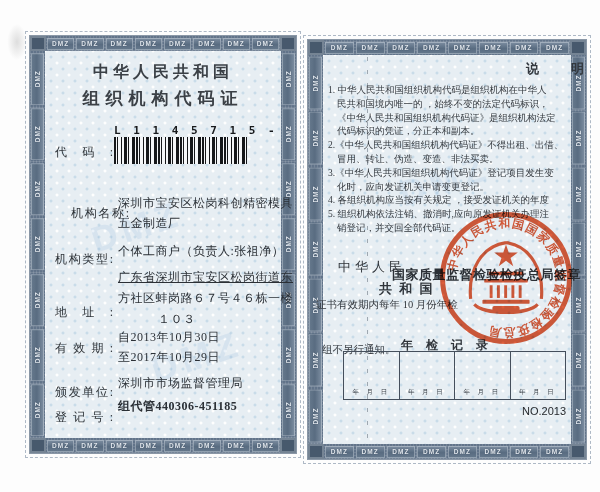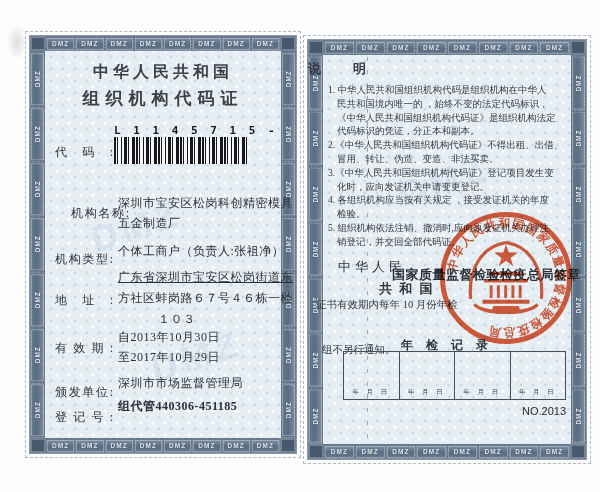--- a/index.html
+++ b/index.html
@@ -50,21 +50,21 @@
   .fval{position:absolute;left:88px;width:172px;font-size:12px;letter-spacing:.5px;
         white-space:nowrap;color:#2b3036;}
   .code-value{position:absolute;left:84px;top:88px;font-family:"DejaVu Sans Mono",monospace;
               font-weight:bold;font-size:11px;letter-spacing:3px;color:#17191c;}
   .barcode{position:absolute;left:84px;top:101px;width:133px;height:27px;
            background:repeating-linear-gradient(90deg,
              #15171a 0 2px,#f4f6f8 2px 3px,#15171a 3px 4px,#f4f6f8 4px 7px,
              #15171a 7px 8px,#f4f6f8 8px 10px,#15171a 10px 13px,#f4f6f8 13px 14px,
              #15171a 14px 15px,#f4f6f8 15px 18px,#15171a 18px 21px,#f4f6f8 21px 22px);}
   
-  .notes-title{position:absolute;top:20px;left:0;right:0;text-align:left;
+  .notes-title{position:absolute;top:20px;left:0;right:0;text-align:right;
                font-size:13px;font-weight:bold;color:#33383e;letter-spacing:2px;}
   .notes-list{position:absolute;left:20px;top:44px;width:242px;font-size:9.5px;
               line-height:13.8px;color:#33383e;}
   .note-line{white-space:nowrap;}
   .note-line.cont{padding-left:9px;}
   .issuer-l1{position:absolute;left:30px;top:218px;font-size:13px;font-weight:normal;
              letter-spacing:4px;color:#2f343a;}
   .issuer-l2{position:absolute;left:42px;top:240px;font-size:13px;font-weight:bold;
              letter-spacing:2px;color:#2f343a;margin-left:29px;}
   .issuer-right{position:absolute;left:84px;top:226px;width:194px;font-size:13px;
@@ -158,21 +158,21 @@
         <span class="flabel">机构名称:</span>
       </div>
       <div class="fval" style="top:159px;">深圳市宝安区松岗科创精密模具</div>
       <div class="fval" style="top:179px;">五金制造厂</div>
 
       <div class="frow-label" style="top:213px;">
         <span class="flabel">机构类型:</span>
       </div>
       <div class="fval" style="top:207px;">个体工商户（负责人:张祖净）</div>
 
-      <div class="frow-label" style="top:254px;">
+      <div class="frow-label" style="top:266px;">
         <span class="flabel">地址:</span>
       </div>
       <div class="fval" style="top:233px;text-decoration:underline;">广东省深圳市宝安区松岗街道东</div>
       <div class="fval" style="top:254px;">方社区蚌岗路６７号４６栋一楼</div>
       <div class="fval" style="top:275px;margin-left:40px;">１０３</div>
 
       <div class="frow-label" style="top:302px;">
         <span class="flabel">有效期:</span>
       </div>
       <div class="fval" style="top:293px;">自2013年10月30日</div>
@@ -244,21 +244,20 @@
       <div class="notes-list">
           <div class="note-line">1. 中华人民共和国组织机构代码是组织机构在中华人</div>
           <div class="note-line cont">民共和国境内唯一的 ，始终不变的法定代码标识，</div>
           <div class="note-line cont">《中华人民共和国组织机构代码证》是组织机构法定</div>
           <div class="note-line cont">代码标识的凭证，分正本和副本。</div>
           <div class="note-line">2.《中华人民共和国组织机构代码证》不得出租、出借、</div>
           <div class="note-line cont">冒用、转让、伪造、变造、非法买卖。</div>
           <div class="note-line">3.《中华人民共和国组织机构代码证》登记项目发生变</div>
           <div class="note-line cont">化时，应向发证机关申请变更登记。</div>
           <div class="note-line">4. 各组织机构应当按有关规定 ，接受发证机关的年度</div>
-          <div class="note-line cont">检验。</div>
           <div class="note-line">5. 组织机构依法注销、撤消时,应向原发证机关办理注</div>
           <div class="note-line cont">销登记，并交回全部代码证。</div>
         </div>
 
       <div class="issuer-l1">中华人民</div>
       <div class="issuer-l2">共 和 国</div>
       <div class="issuer-right">国家质量监督检验检疫总局签章</div>
 
       <div class="annual-note an1">证书有效期内每年 10 月份年检</div>
       <div class="annual-note an2">组不另行通知。</div>

